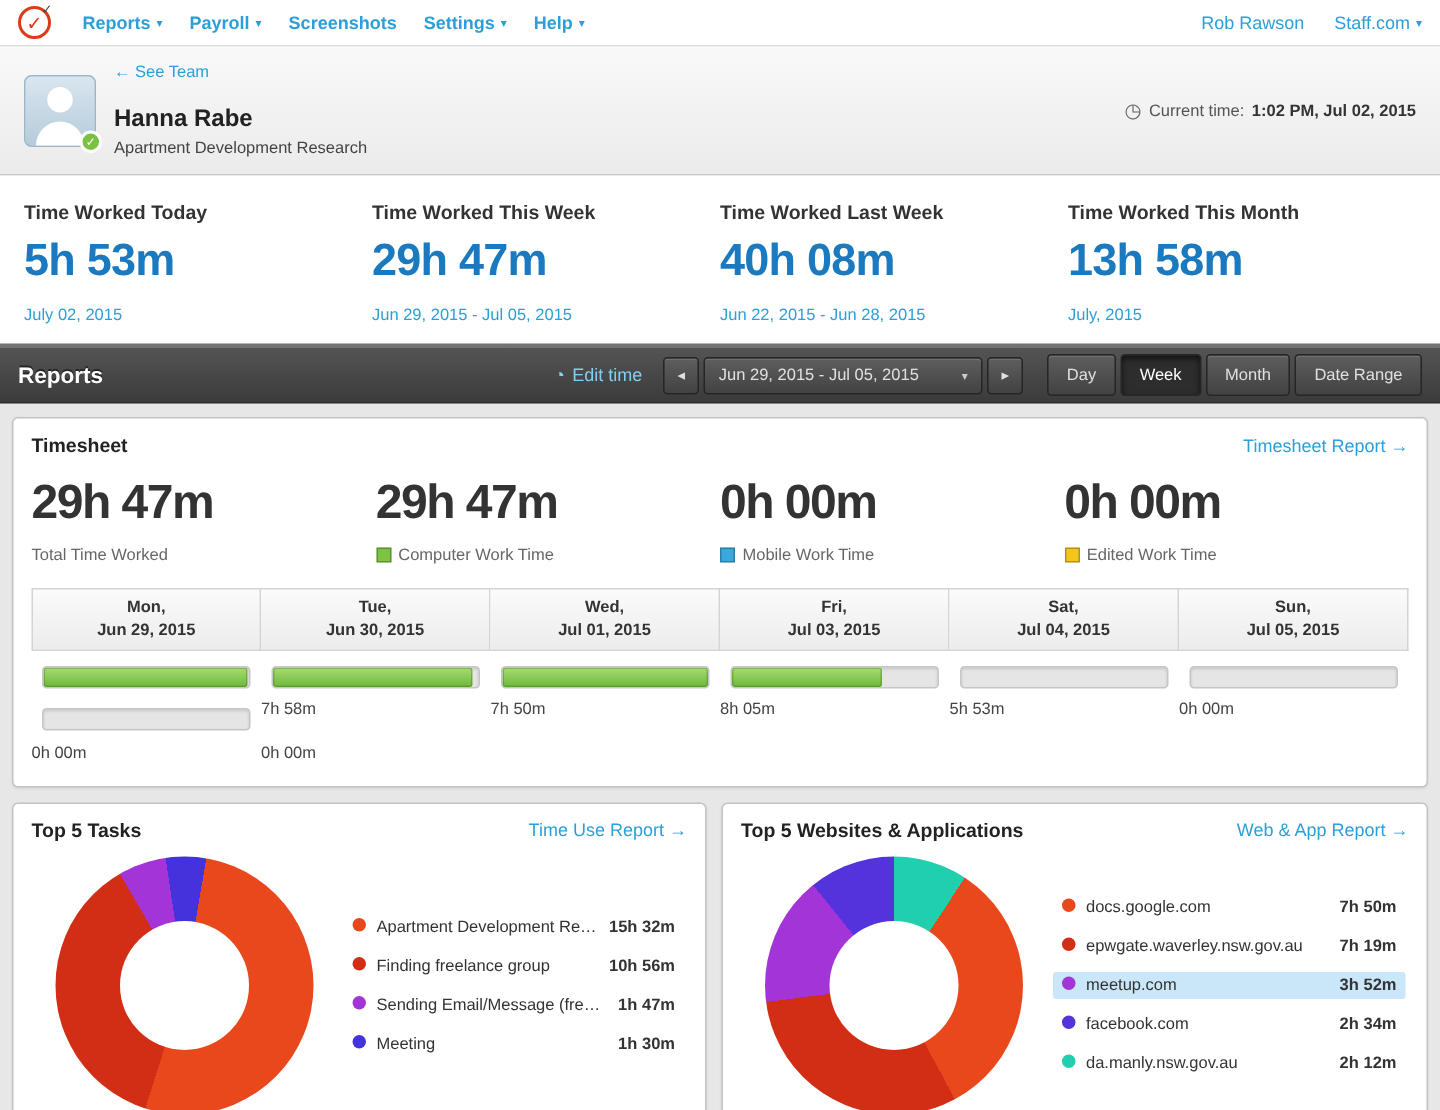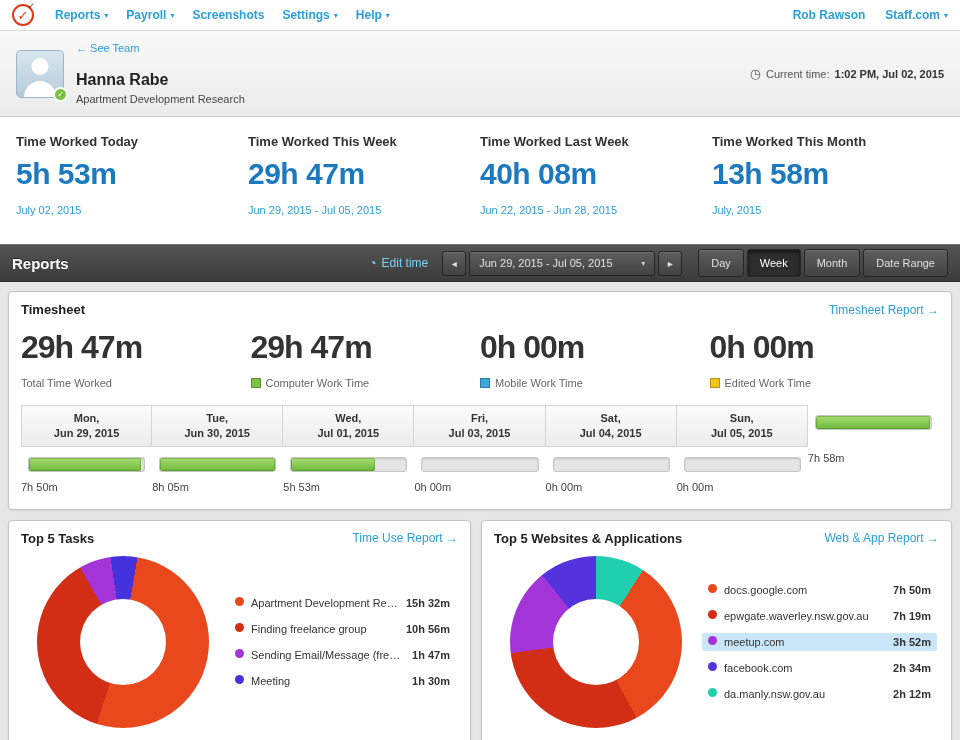--- a/index.html
+++ b/index.html
@@ -8,37 +8,37 @@
   a{text-decoration:none;cursor:pointer}
 
   
   .topbar{height:31px;background:#fff;border-bottom:1px solid #d9d9d9;display:flex;align-items:center;padding:0 12px}
   .logo{width:22px;height:22px;border-radius:50%;border:2px solid #de3a17;background:#fff;display:flex;align-items:center;justify-content:center;position:relative;margin-right:12px;flex-shrink:0}
   .logo .chk{color:#de3a17;font-size:13px;font-weight:bold;line-height:1}
   .logo .notch{position:absolute;top:-5px;right:-3px;color:#4a4a4a;font-size:9px;font-weight:bold}
   .nav-link{display:flex;align-items:center;gap:4px;color:#2b9fd9;font-size:12px;font-weight:bold;padding:0 9px}
   .caret{font-size:8px;color:#2b9fd9}
   .topbar-right{margin-left:auto;display:flex;align-items:center;gap:20px}
-  .topbar-right a{color:#2b9fd9;font-size:12px;font-weight:bold;display:flex;align-items:center;gap:4px}
+  .topbar-right a{color:#2b9fd9;font-size:12px;font-weight:normal;display:flex;align-items:center;gap:4px}
 
   
   .user-header{height:86px;background:linear-gradient(#f9f9f9,#ebebeb);border-bottom:1px solid #c8c8c8;display:flex;align-items:center;padding:0 16px}
   .avatar{width:48px;height:48px;border-radius:5px;background:linear-gradient(#d9e6ef,#b5cbda);border:1px solid #9eb5c5;position:relative;margin-right:12px;flex-shrink:0}
   .avatar .head{position:absolute;top:7px;left:50%;transform:translateX(-50%);width:17px;height:17px;border-radius:50%;background:#fff}
   .avatar .bodyp{position:absolute;bottom:0;left:50%;transform:translateX(-50%);width:32px;height:16px;border-radius:16px 16px 0 0;background:#fff}
   .avatar .badge{position:absolute;right:-5px;bottom:-5px;width:15px;height:15px;border-radius:50%;background:#7ac143;border:2px solid #fff;color:#fff;font-size:8px;display:flex;align-items:center;justify-content:center}
   .user-info .see-team{font-size:11px;color:#2b9fd9;display:block}
   .user-info .name{font-size:16px;font-weight:bold;color:#222;margin:17px 0 4px}
   .user-info .project{font-size:11px;color:#444}
   .current-time{margin-left:auto;display:flex;align-items:center;gap:5px;font-size:11px;color:#555}
   .current-time .clock{font-size:13px;color:#666}
   .current-time b{color:#333}
 
   
-  .stats{height:128px;background:#fff;border-bottom:1px solid #737373;display:flex;padding:17px 0 0 16px}
+  .stats{height:115px;background:#fff;border-bottom:3px solid #737373;display:flex;padding:17px 0 0 16px}
   .stat{width:232px}
   .stat .lbl{font-size:13px;font-weight:bold;color:#333}
   .stat .val{font-size:30px;font-weight:bold;color:#1b79c0;margin-top:8px;letter-spacing:-.5px}
   .stat .per{font-size:11px;color:#2b9fd9;margin-top:13px}
 
   
   .reports-bar{height:37px;background:linear-gradient(#545454,#3b3b3b);display:flex;align-items:center;padding:0 12px;border-bottom:1px solid #2c2c2c}
   .reports-bar .rtitle{color:#fff;font-size:15px;font-weight:bold;text-shadow:0 -1px 0 rgba(0,0,0,.5)}
   .edit-time{margin-left:auto;display:flex;align-items:center;gap:5px;color:#7fd0f2;font-size:12px}
   .edit-time .eclk{font-size:12px}
@@ -57,21 +57,21 @@
   .card-head{display:flex;justify-content:space-between;align-items:center;padding:10px 12px 8px}
   .card-head .ct{font-size:13px;font-weight:bold;color:#222}
   .card-head a{font-size:12px;color:#2b9fd9}
 
   .totals{display:flex;padding:4px 12px 16px}
   .total{width:232px}
   .total .tv{font-size:32px;font-weight:bold;color:#333;letter-spacing:-1px}
   .total .tl{margin-top:11px;font-size:11px;color:#666;display:flex;align-items:center;gap:5px}
   .sq{width:10px;height:10px;border:1px solid rgba(0,0,0,.25);display:inline-block;flex-shrink:0}
 
-  .week{display:grid;grid-template-columns:repeat(7,1fr);margin:0 12px 4px}
+  .week{display:grid;grid-template-columns:repeat(6,1fr);margin:0 12px 4px}
   .wk-head{background:linear-gradient(#fbfbfb,#ececec);border:1px solid #d4d4d4;border-left:0;text-align:center;font-size:11px;font-weight:bold;color:#333;padding:5px 0;line-height:1.35}
   .wk-head:first-child{border-left:1px solid #d4d4d4}
   .wk-head span{display:block}
   .wk-bar{padding:10px 7px 3px}
   .bar-track{height:15px;background:#e5e5e5;border:1px solid #c6c6c6;border-radius:3px;box-shadow:inset 0 1px 2px rgba(0,0,0,.15);overflow:hidden}
   .bar-fill{height:100%;background:linear-gradient(#a8dc72,#6db93c);border-radius:2px;box-shadow:inset 0 0 0 1px rgba(40,100,0,.3)}
   .wk-time{font-size:11px;color:#444;padding:5px 0 12px}
 
   
   .bottom{display:flex;gap:10px;margin-top:10px}

